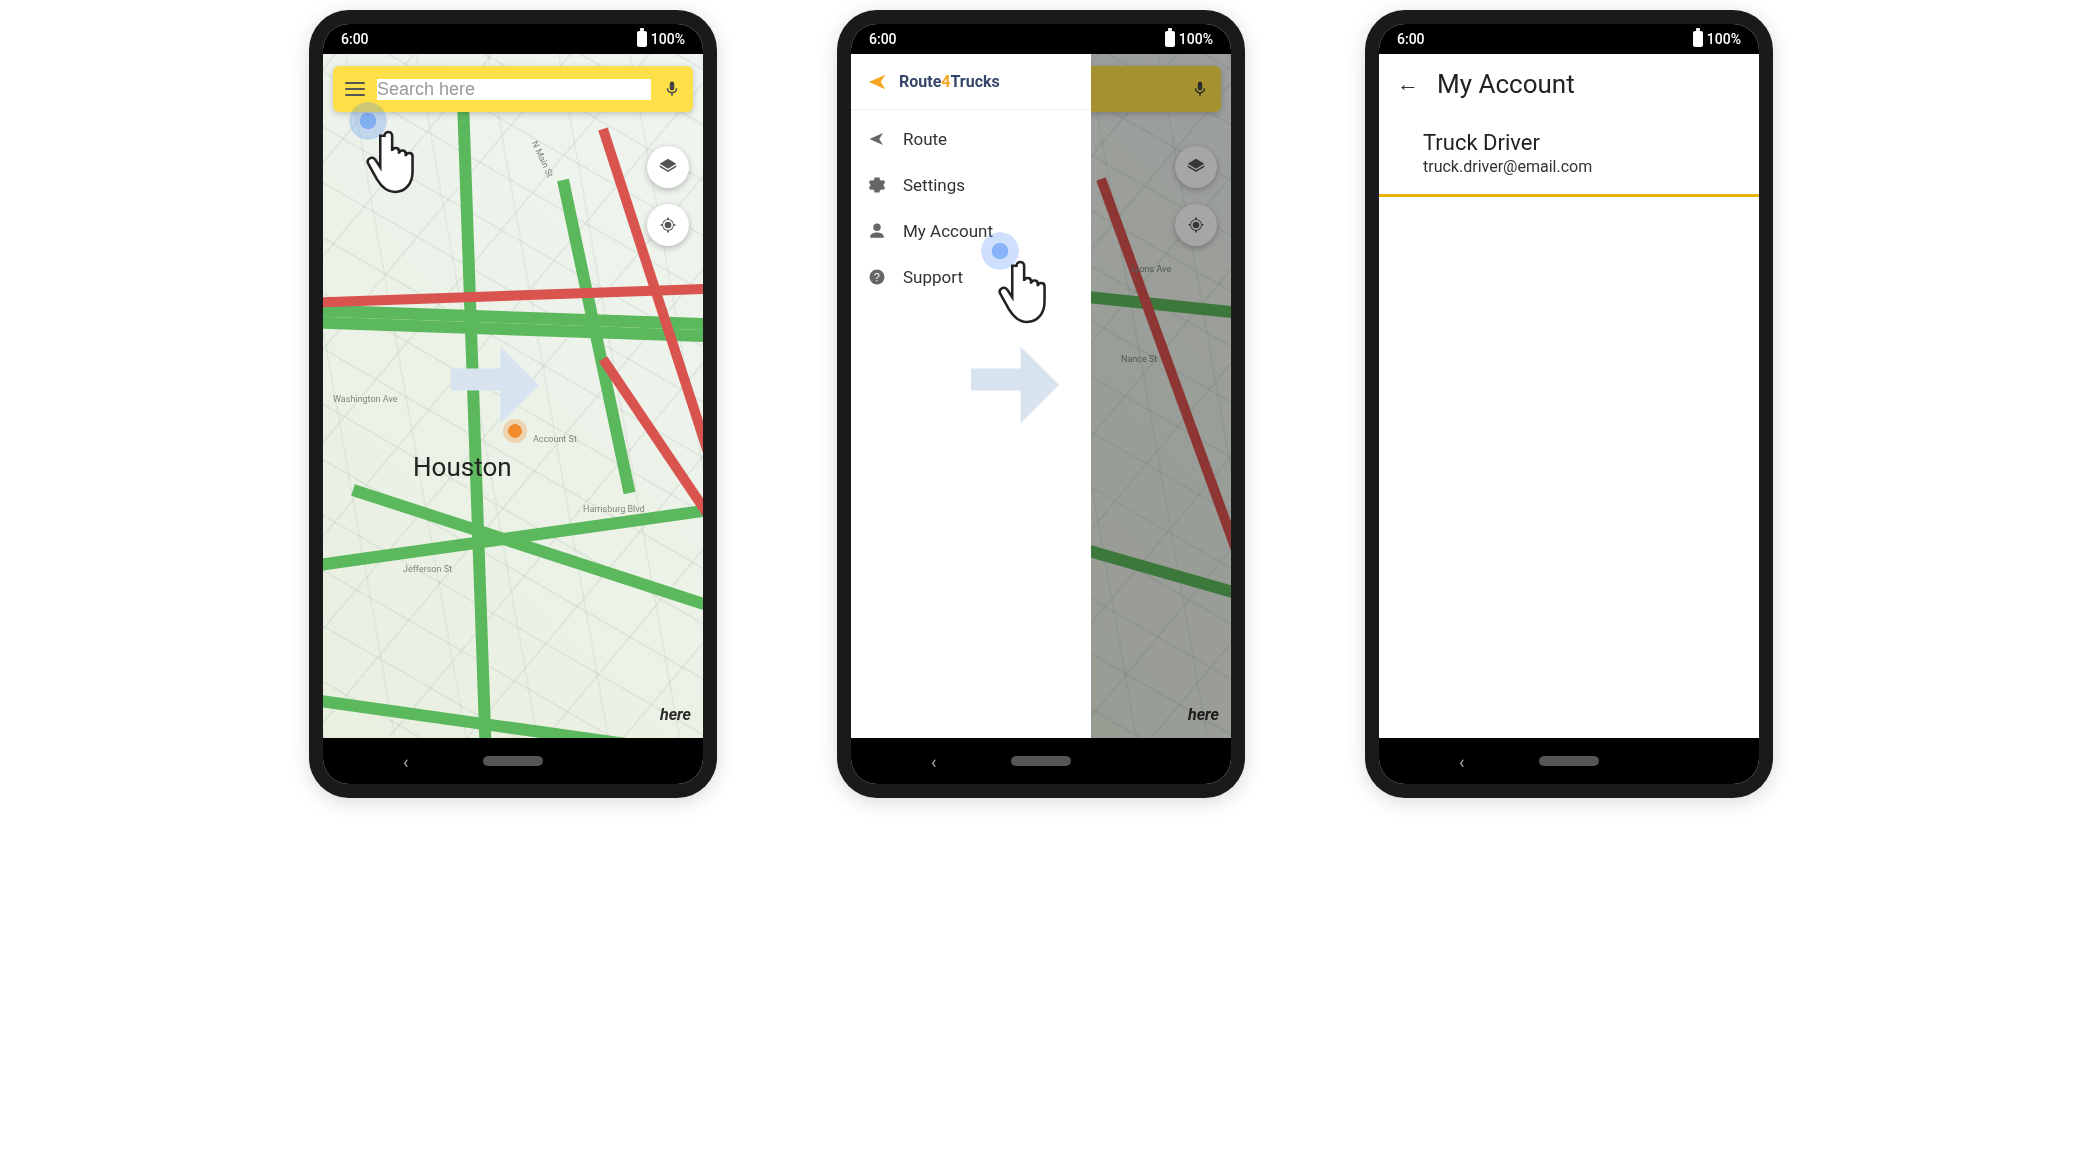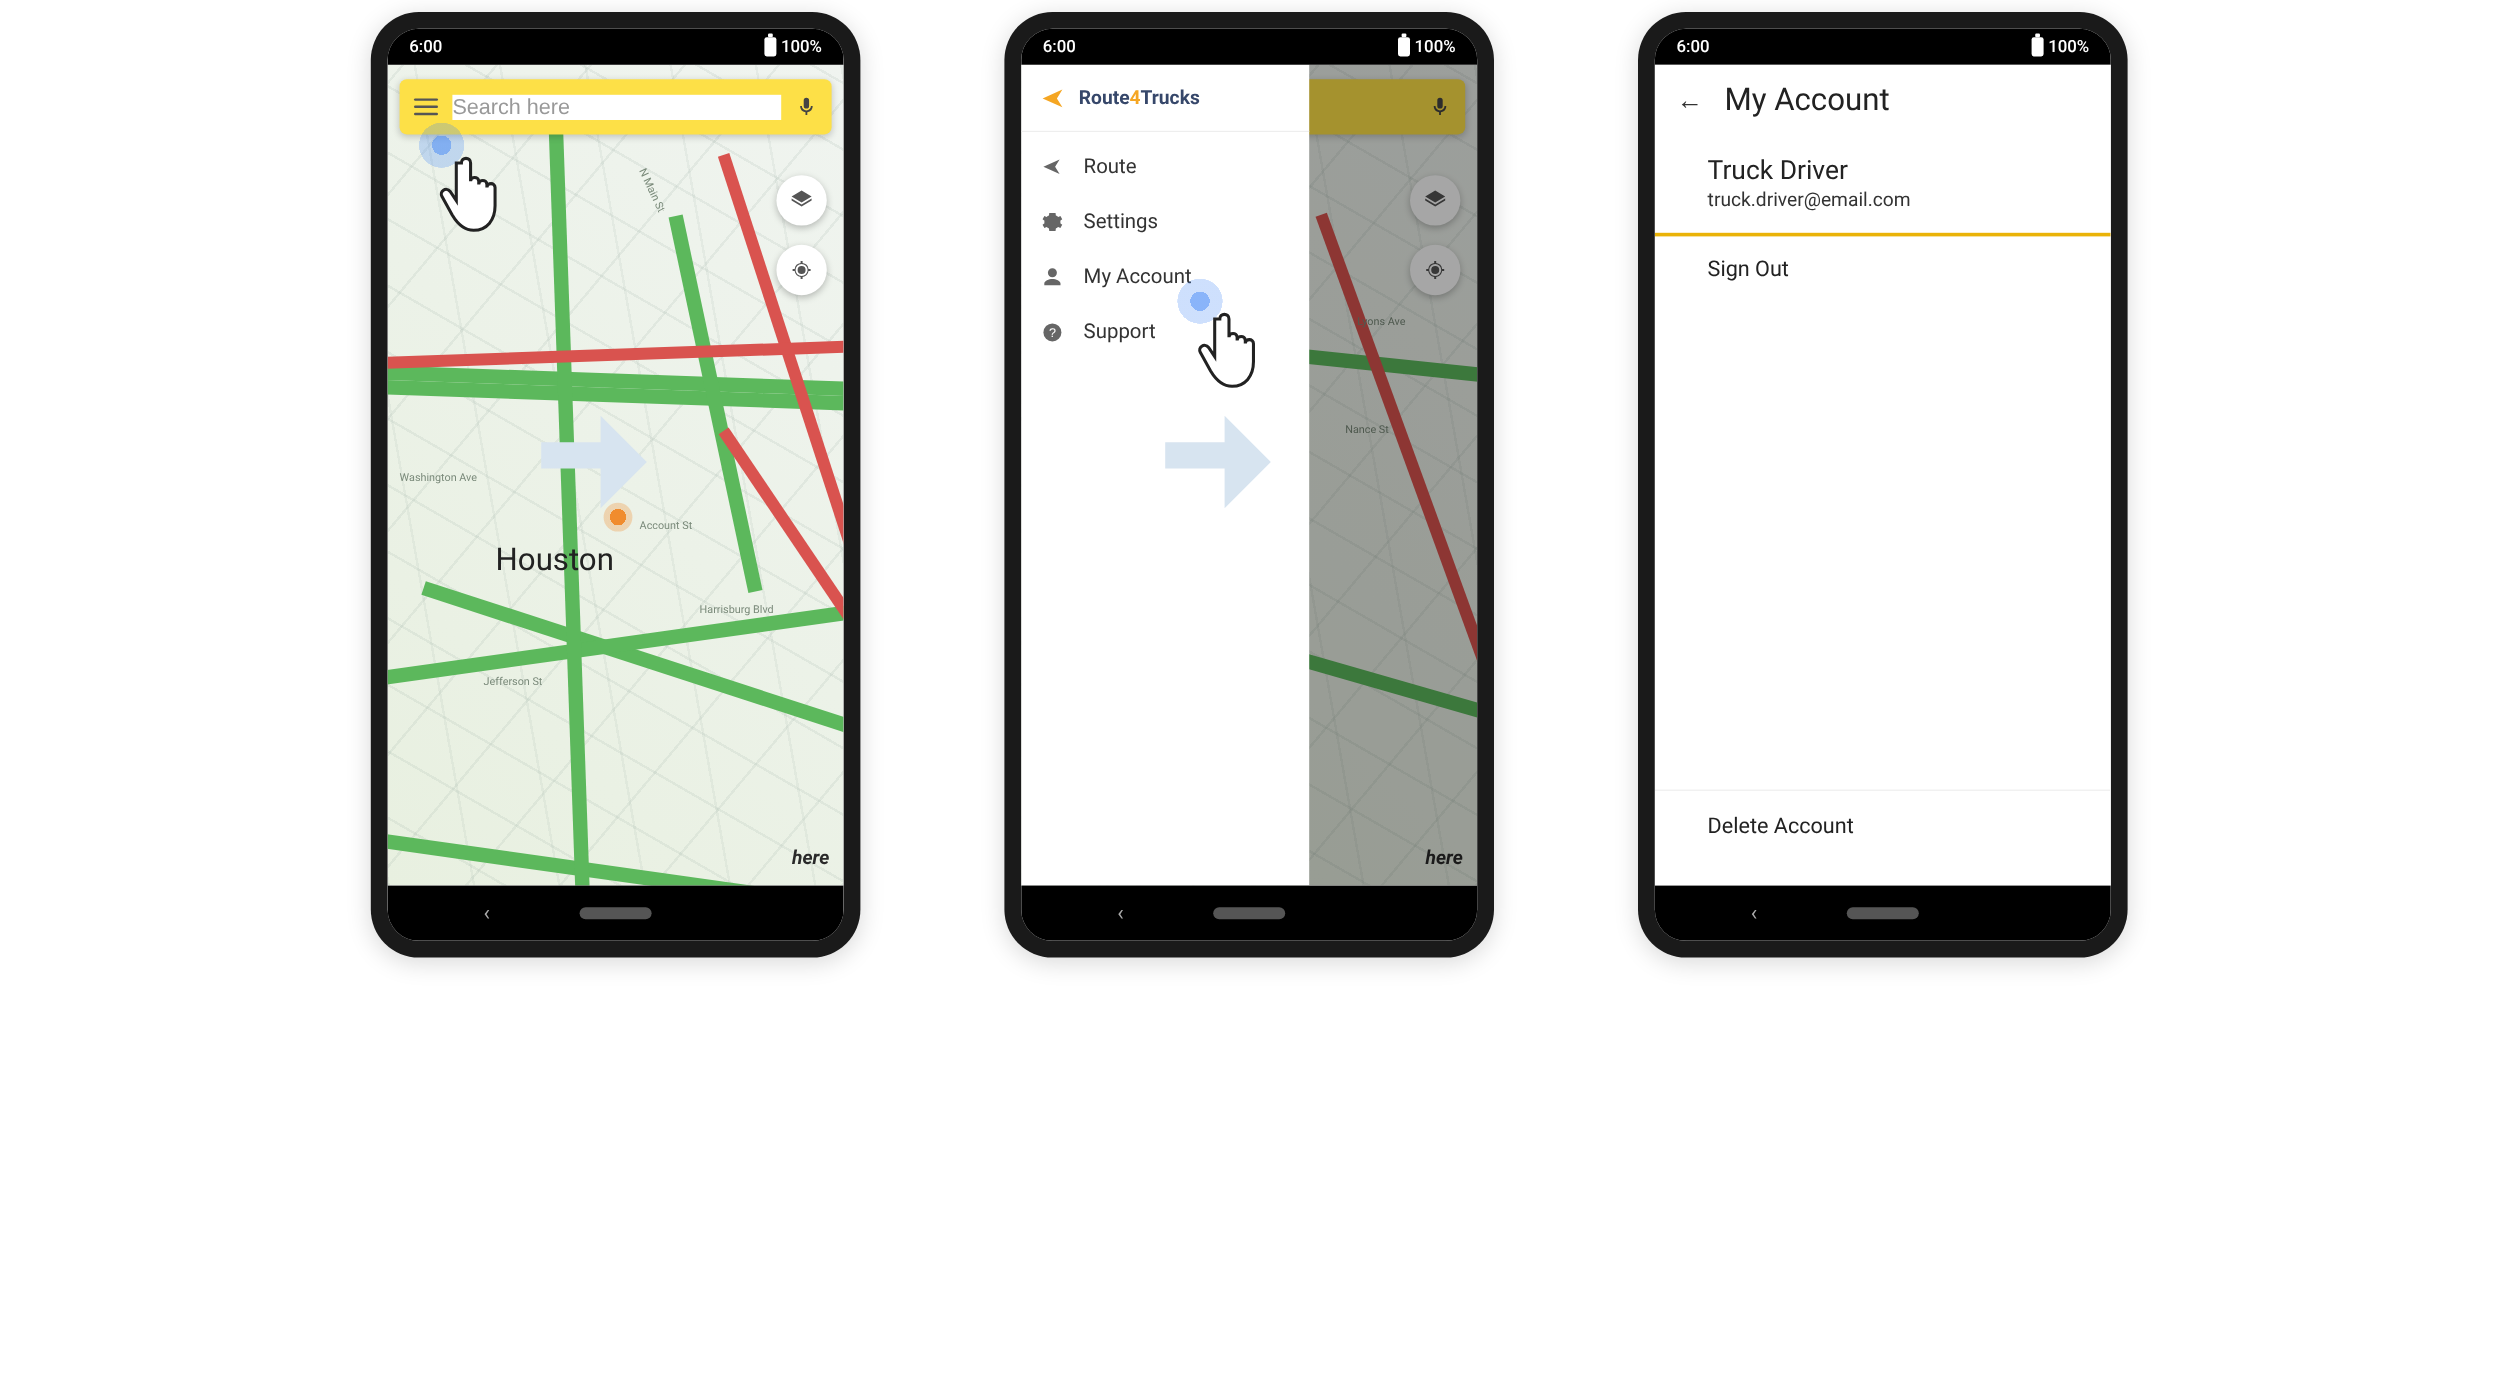--- a/index.html
+++ b/index.html
@@ -452,26 +452,20 @@
       </div>
       <div class="content" style="background:#fff;">
         <div class="acct-header">
           <span class="back-arr">←</span>
           <span>My Account</span>
         </div>
         <div class="acct-info">
           <div class="name">Truck Driver</div>
           <div class="email">truck.driver@email.com</div>
         </div>
-        <div class="acct-row">
-          <span>Sign Out</span>
-        </div>
-        <div class="acct-delete">
-          <span>Delete Account</span>
-        </div>
       </div>
       <div class="nav-bar">
         <span class="nav-back">‹</span>
         <div class="nav-pill"></div>
       </div>
     </div>
   </div>
 
 </div>
 

